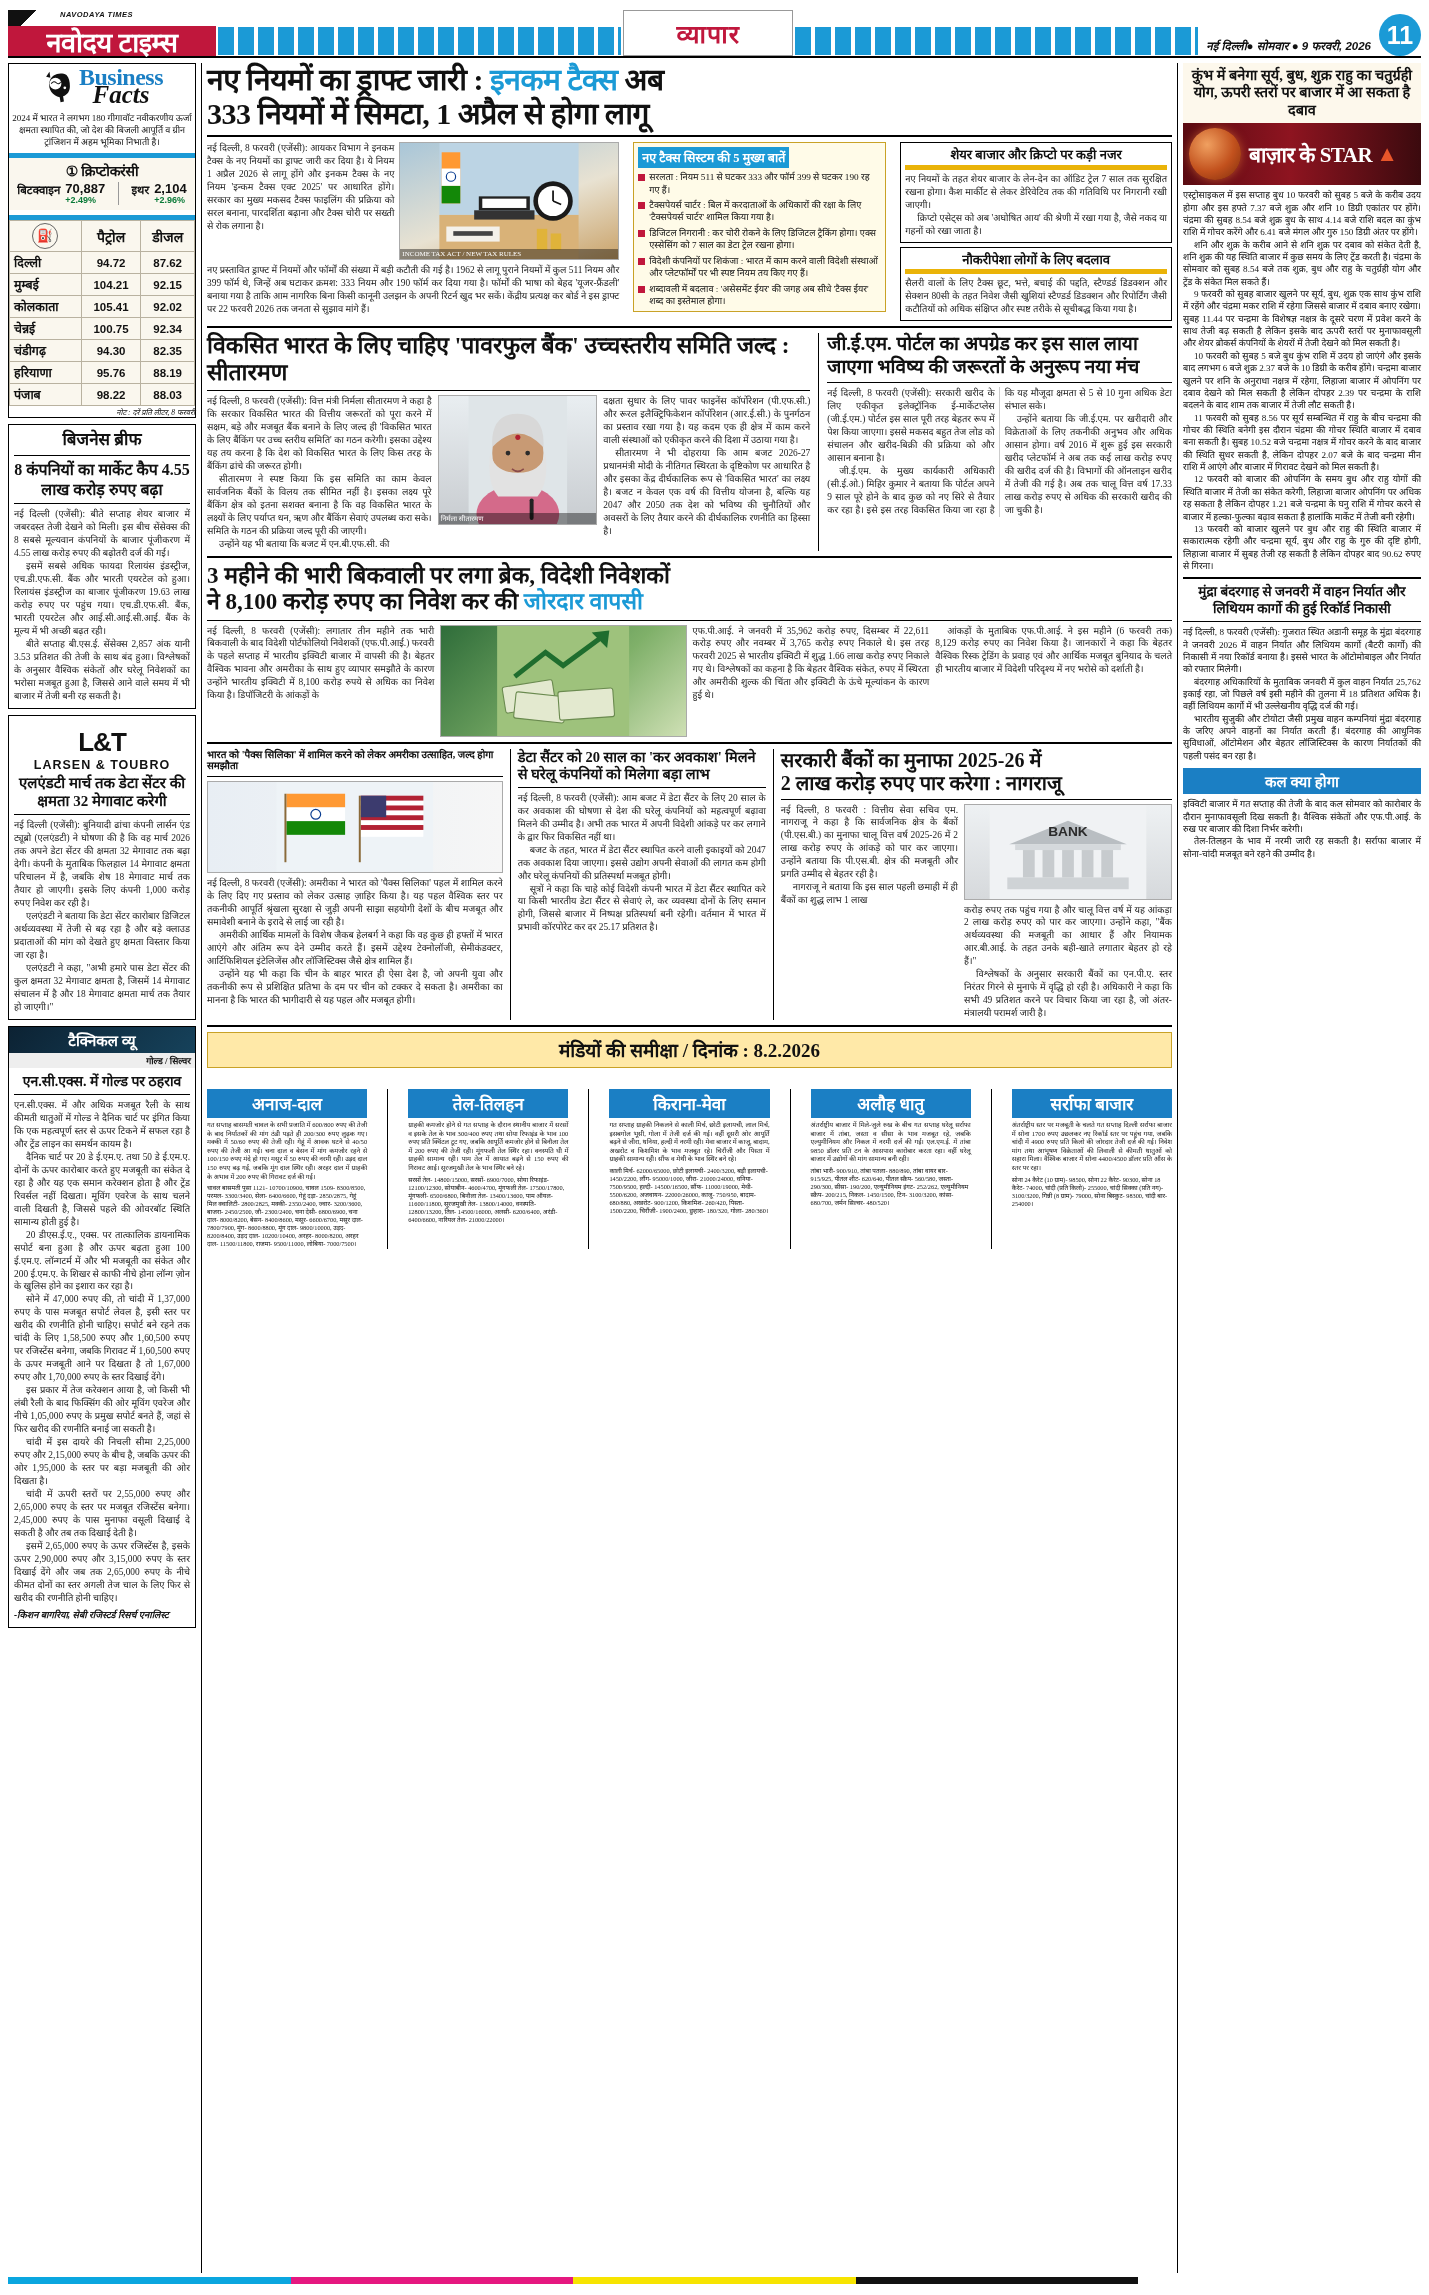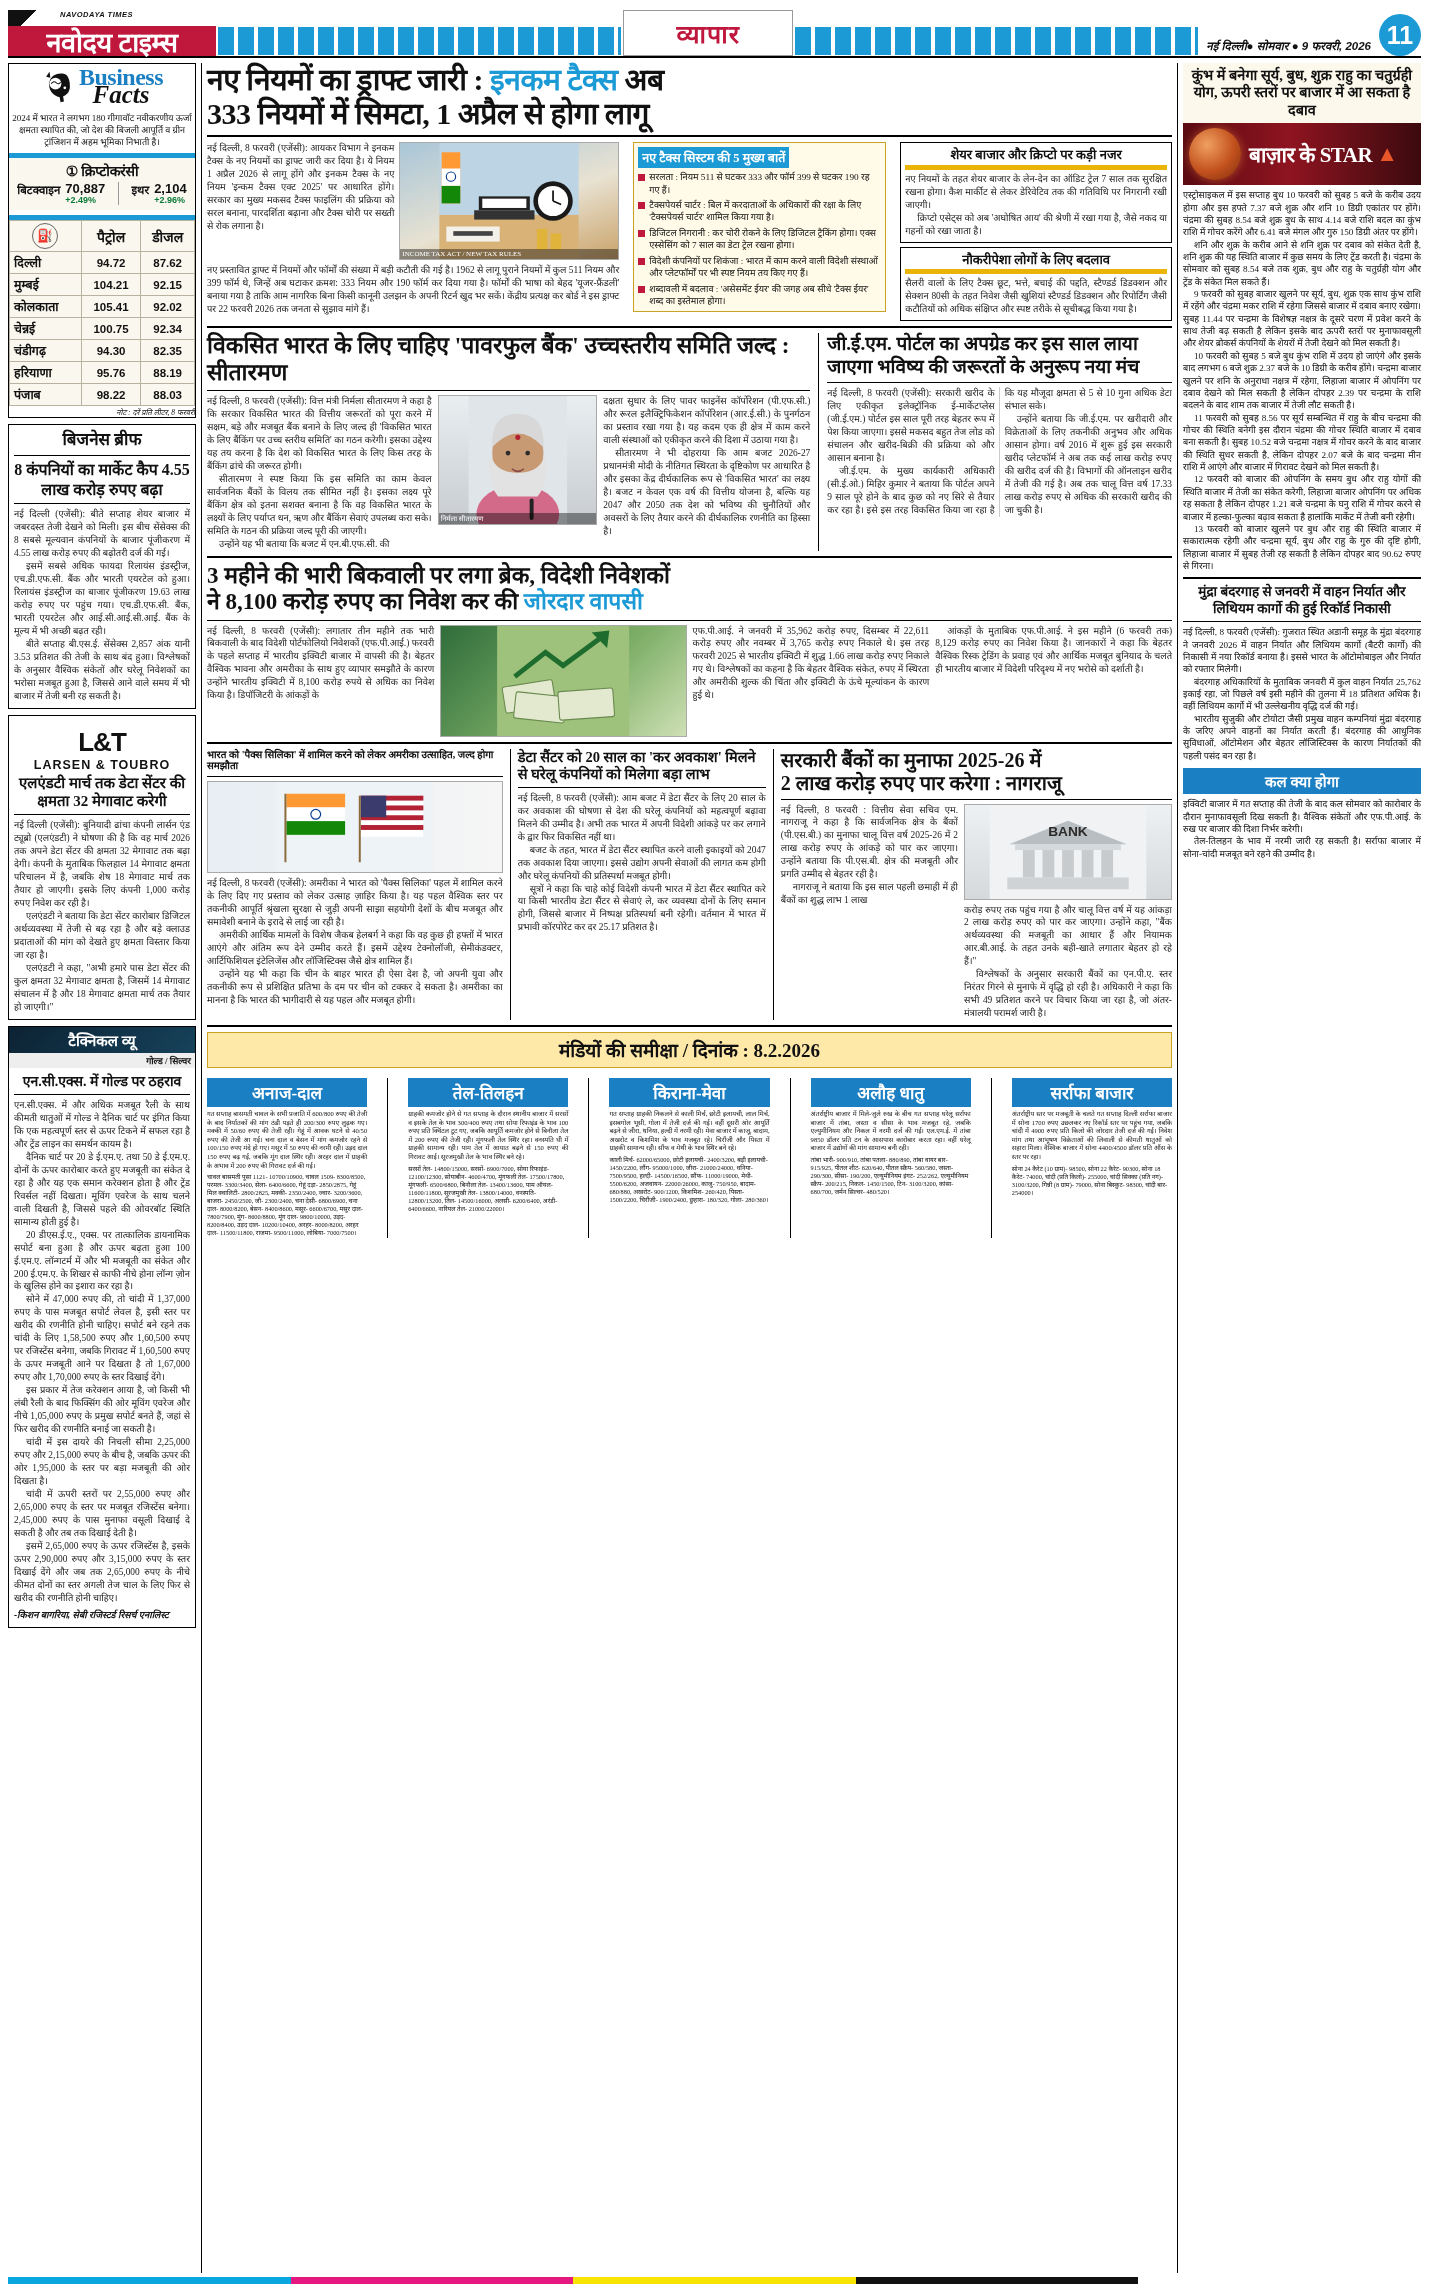--- a/index.html
+++ b/index.html
@@ -105,21 +105,21 @@
   .planet { width:52px; height:52px; border-radius:50%; background:radial-gradient(circle at 35% 32%,#f0a060,#c2511d 55%,#7d2c0c); margin-left:6px; box-shadow:0 0 10px rgba(255,140,60,.5); }
   .star-txt { color:#fff; font-weight:900; font-size:21px; margin-left:8px; letter-spacing:-.5px; }
   .star-txt .s { color:#fff; }
   .star-arrow { color:#e8562a; font-size:22px; margin-left:4px; }
 
   .rsmall { font-size:9.1px; line-height:1.36; text-align:justify; }
   .rsmall + .rsmall { text-indent:11px; }
 
   
   .mandi-title { background:#ffe9a8; border:1px solid #c9a227; text-align:center; font-weight:900; font-size:19px; padding:4px; }
-  .mandi-grid { display:flex; gap:20px; margin-top:10px; }
+  .mandi-grid { display:flex; gap:20px; margin-top:21px; }
   .mandi-col { flex:1; }
   .mandi-h { background:#1b7fc4; color:#fff; text-align:center; font-weight:900; font-size:17px; padding:3px; }
   .mandi-body { font-size:6.6px; line-height:1.3; text-align:justify; margin-top:3px; }
   .rates { font-size:6.3px; line-height:1.28; margin-top:3px; column-count:1; }
 
   .kya-h { background:#1b7fc4; color:#ffffff; text-align:center; font-weight:900; font-size:15px; padding:3px; margin-top:6px; }
 
   .footer-bar { display:flex; gap:0; margin-top:4px; height:7px; }
   .footer-bar i { flex:1; display:block; }
   .mt4{margin-top:4px;}

